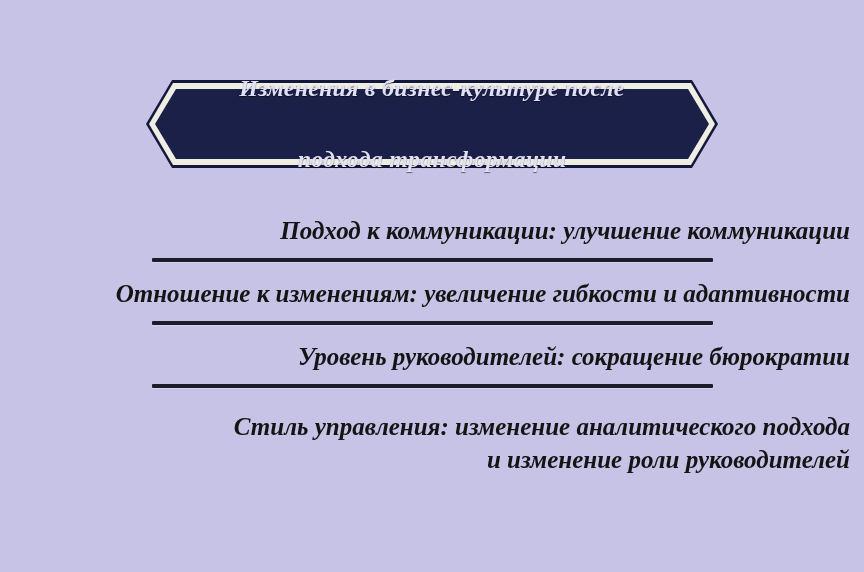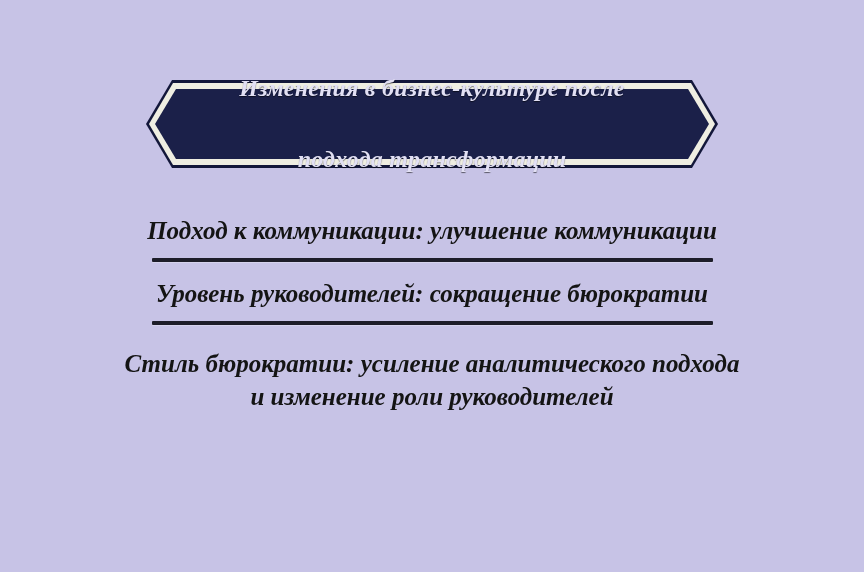--- a/index.html
+++ b/index.html
@@ -96,23 +96,23 @@
     text-align: center;
   }
 
   .item-text {
     display: block;
     color: #141414;
     font-size: 25px;
     font-weight: bold;
     font-style: italic;
     line-height: 1.32;
-    text-align: center;
+    text-align: right;
     white-space: pre-line;
-    padding: 0 30px;
+    padding: 0 14px;
     box-sizing: border-box;
   }
 
   .divider {
     width: 561px;
     height: 4px;
     margin: 11px auto 15px auto;
     background: #1d1d29;
     border-radius: 1px;
     box-shadow: 0 1px 0 rgba(255,255,255,0.25);
@@ -135,25 +135,29 @@
     </div>
   </div>
 
   <div class="items">
 
     <div class="item">
       <span class="item-text">Подход к коммуникации: улучшение коммуникации</span>
       <div class="divider"></div>
     </div>
 
+    <div class="item">
+      <span class="item-text">Отношение к изменениям: увеличение гибкости и адаптивности</span>
+      <div class="divider"></div>
+    </div>
 
     <div class="item">
       <span class="item-text">Уровень руководителей: сокращение бюрократии</span>
       <div class="divider"></div>
     </div>
 
     <div class="item last">
-      <span class="item-text">Стиль бюрократии: усиление аналитического подхода
+      <span class="item-text">Стиль управления: изменение аналитического подхода
 и изменение роли руководителей</span>
     </div>
 
   </div>
 </div>
 
 </body></html>

